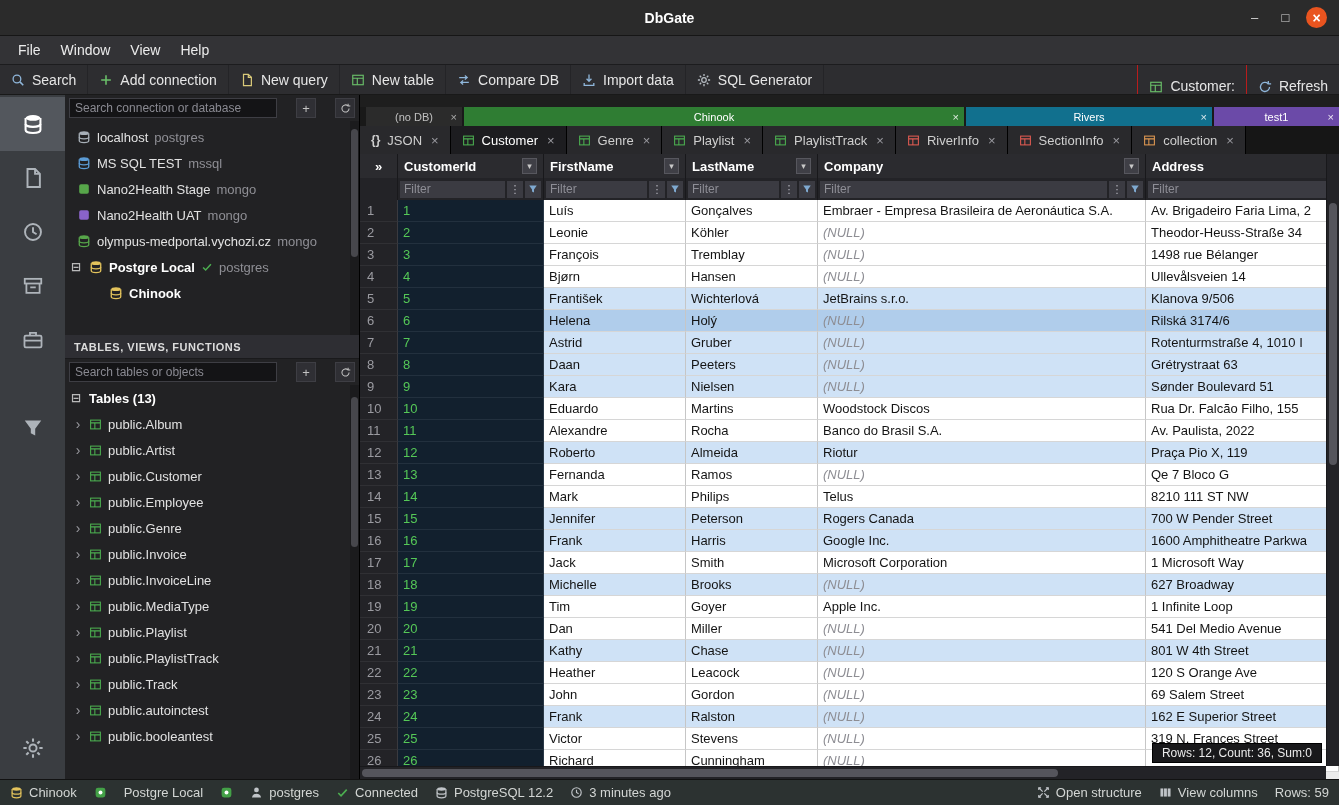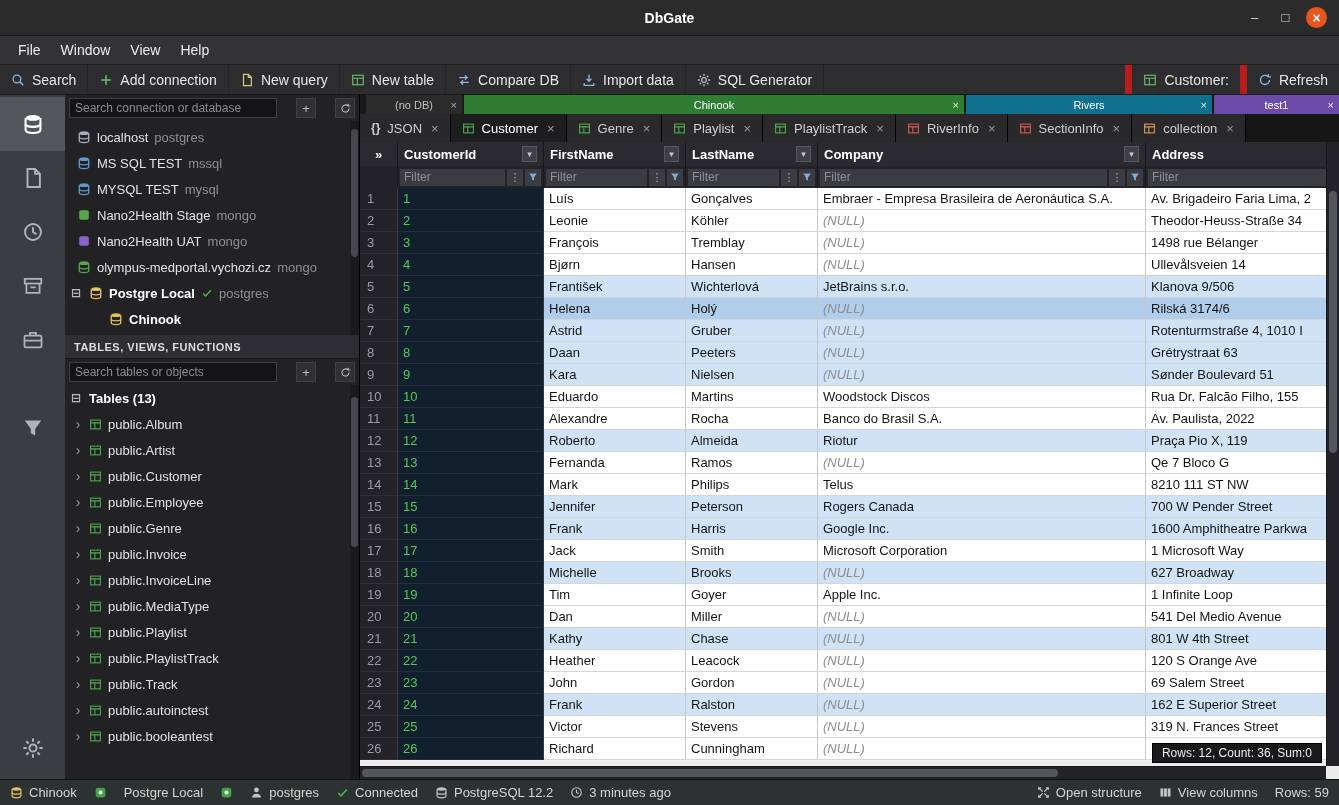--- a/index.html
+++ b/index.html
@@ -14,21 +14,21 @@
 .tb-btn{width:21px;height:21px;border-radius:50%;display:flex;align-items:center;justify-content:center;color:#d8d8d8;font-size:13px;}
 .tb-btn.close{background:#e9541f;color:#fff;font-size:14px;font-weight:bold;}
 
 .menubar{height:29px;background:#333336;display:flex;align-items:center;padding-left:8px;border-bottom:1px solid #1c1c1e;flex:none;}
 .menu-item{color:#ececec;font-size:14px;padding:4px 10px;}
 
 .toolbar{height:30px;background:#2d2d30;display:flex;align-items:stretch;border-bottom:1px solid #191919;flex:none;}
 .tb-group{display:flex;align-items:stretch;}
 .tb-group.right{margin-left:auto;}
 .tool-btn{display:flex;align-items:center;gap:7px;padding:0 11px;border-right:1px solid #242427;color:#e6e6e6;font-size:14px;white-space:nowrap;}
-.tb-group.right .tool-btn{border-left:7px solid #b91c1c;border-right:none;}
+.tb-group.right .tool-btn{border-left:1px solid #b91c1c;border-right:none;align-items:flex-end;}
 .icn{display:inline-flex;align-items:center;justify-content:center;flex:none;}
 
 .main{flex:1;display:flex;min-height:0;}
 .iconbar{width:65px;background:#3a3d41;display:flex;flex-direction:column;flex:none;padding-top:2px;}
 .ibar-item{height:54px;display:flex;align-items:center;justify-content:center;color:#aeb4ba;}
 .ibar-item.active{background:#53575d;color:#fff;}
 .ibar-item.gap{margin-top:34px;}
 .ibar-item.bottom{margin-top:auto;margin-bottom:4px;}
 
 .sidepanel{width:295px;background:#222224;border-right:1px solid #000;display:flex;flex-direction:column;flex:none;min-height:0;}
@@ -46,21 +46,21 @@
 .tree-row.expandable{padding-left:4px;}
 .tree-toggle{color:#b9b9b9;font-size:12px;width:14px;text-align:center;flex:none;}
 .tree-chevron{color:#9a9aa0;font-size:14px;width:10px;text-align:center;flex:none;}
 .group-row{height:26px;display:flex;align-items:center;gap:6px;padding-left:4px;font-size:13px;font-weight:bold;color:#fff;}
 .panel-scroll{position:absolute;top:0;bottom:0;right:0;width:9px;background:#1b1b1d;}
 .panel-thumb{position:absolute;left:1px;right:1px;background:#47474c;border-radius:4px;}
 .panel-thumb.c{top:8px;height:128px;}
 .panel-thumb.t{top:12px;height:150px;}
 
 .content{flex:1;display:flex;flex-direction:column;min-width:0;min-height:0;}
-.dbtabs{height:19px;flex:none;background:#191919;display:flex;align-items:stretch;padding-left:6px;gap:2px;overflow:hidden;}
+.dbtabs{height:19px;flex:none;background:#191919;display:flex;align-items:stretch;padding-left:6px;gap:2px;overflow:hidden;margin-top:12px;}
 .dbtab{position:relative;display:flex;align-items:center;justify-content:center;font-size:11px;}
 .dbtab-close{position:absolute;right:5px;top:50%;transform:translateY(-50%);font-size:11px;opacity:.85;}
 .filetabs{height:28px;flex:none;background:#161616;display:flex;align-items:stretch;overflow:hidden;}
 .ftab{display:flex;align-items:center;gap:7px;padding:0 11px;background:#29292c;border-right:1px solid #000;color:#cfcfcf;font-size:13px;white-space:nowrap;}
 .ftab.active{background:#1d1d20;color:#fff;}
 .ftab-json{font-size:12px;color:#cfcfcf;font-weight:bold;}
 .ftab-close{color:#9a9aa0;font-size:13px;margin-left:2px;}
 
 .grid{flex:1;min-height:0;position:relative;background:#ececec;overflow:hidden;}
 .ghead{height:24px;display:flex;background:#2b2b2f;color:#fff;font-weight:bold;font-size:13px;}
@@ -305,31 +305,20 @@
               <svg viewBox="0 0 16 16" width="14" height="14">
                 <ellipse cx="8" cy="3.6" rx="5.4" ry="2.1" fill="currentColor"></ellipse>
                 <path d="M2.6 3.6v8.8c0 1.15 2.4 2.1 5.4 2.1s5.4-.95 5.4-2.1V3.6" fill="none" stroke="currentColor" stroke-width="1.5"></path>
                 <path d="M2.6 8c0 1.15 2.4 2.1 5.4 2.1S13.4 9.15 13.4 8" fill="none" stroke="currentColor" stroke-width="1.5"></path>
               </svg>
             </span>
             <span>MS SQL TEST</span>
             <span class="engine">mssql</span>
           </div>
           <div class="tree-row">
-            <span class="icn" style="width: 14px; height: 14px; color: rgb(91, 155, 213);">
-              <svg viewBox="0 0 16 16" width="14" height="14">
-                <ellipse cx="8" cy="3.6" rx="5.4" ry="2.1" fill="currentColor"></ellipse>
-                <path d="M2.6 3.6v8.8c0 1.15 2.4 2.1 5.4 2.1s5.4-.95 5.4-2.1V3.6" fill="none" stroke="currentColor" stroke-width="1.5"></path>
-                <path d="M2.6 8c0 1.15 2.4 2.1 5.4 2.1S13.4 9.15 13.4 8" fill="none" stroke="currentColor" stroke-width="1.5"></path>
-              </svg>
-            </span>
-            <span>MYSQL TEST</span>
-            <span class="engine">mysql</span>
-          </div>
-          <div class="tree-row">
             <span class="icn" style="width: 14px; height: 14px; color: rgb(87, 166, 74);">
               <svg viewBox="0 0 16 16" width="14" height="14">
                 <rect x="2.5" y="2.5" width="11" height="11" rx="2" fill="currentColor"></rect>
               </svg>
             </span>
             <span>Nano2Health Stage</span>
             <span class="engine">mongo</span>
           </div>
           <div class="tree-row">
             <span class="icn" style="width: 14px; height: 14px; color: rgb(138, 99, 201);">

